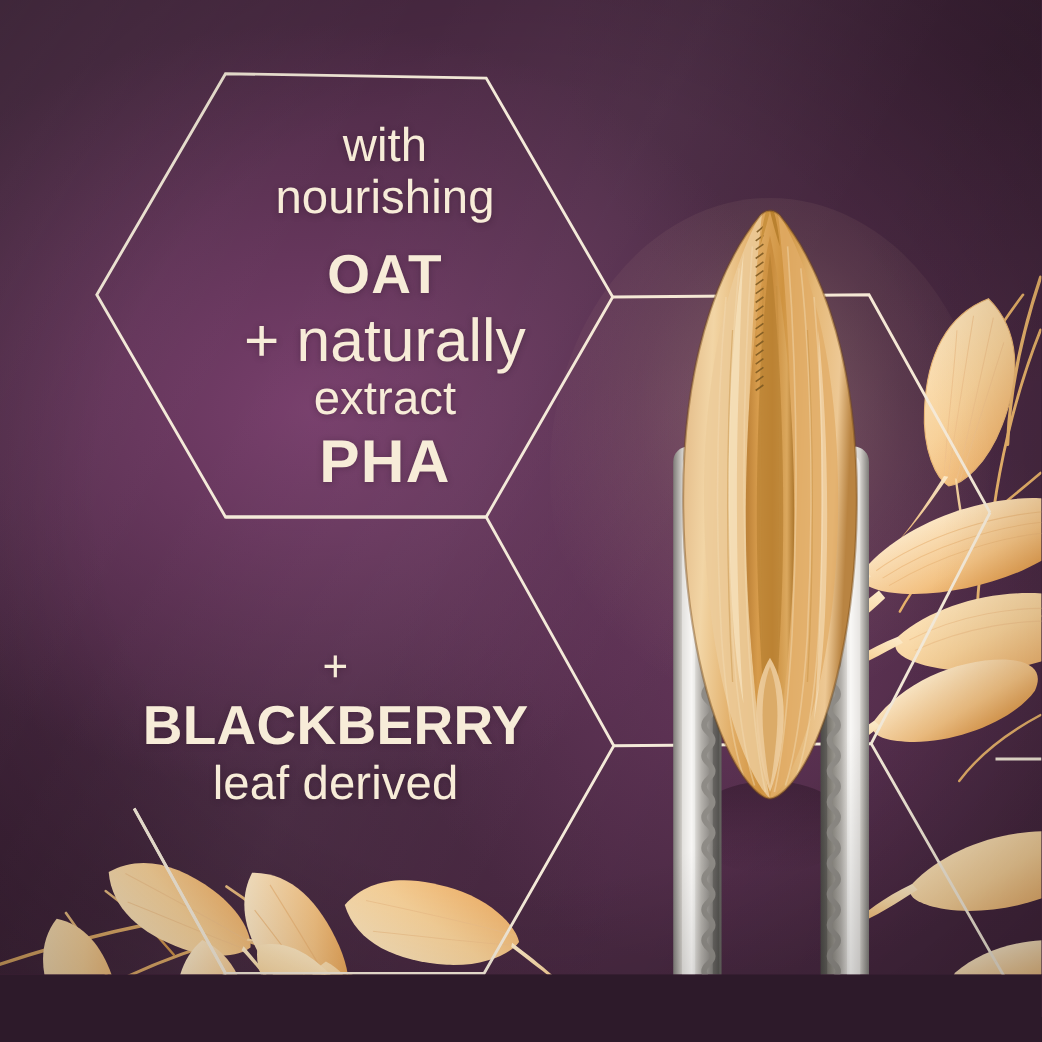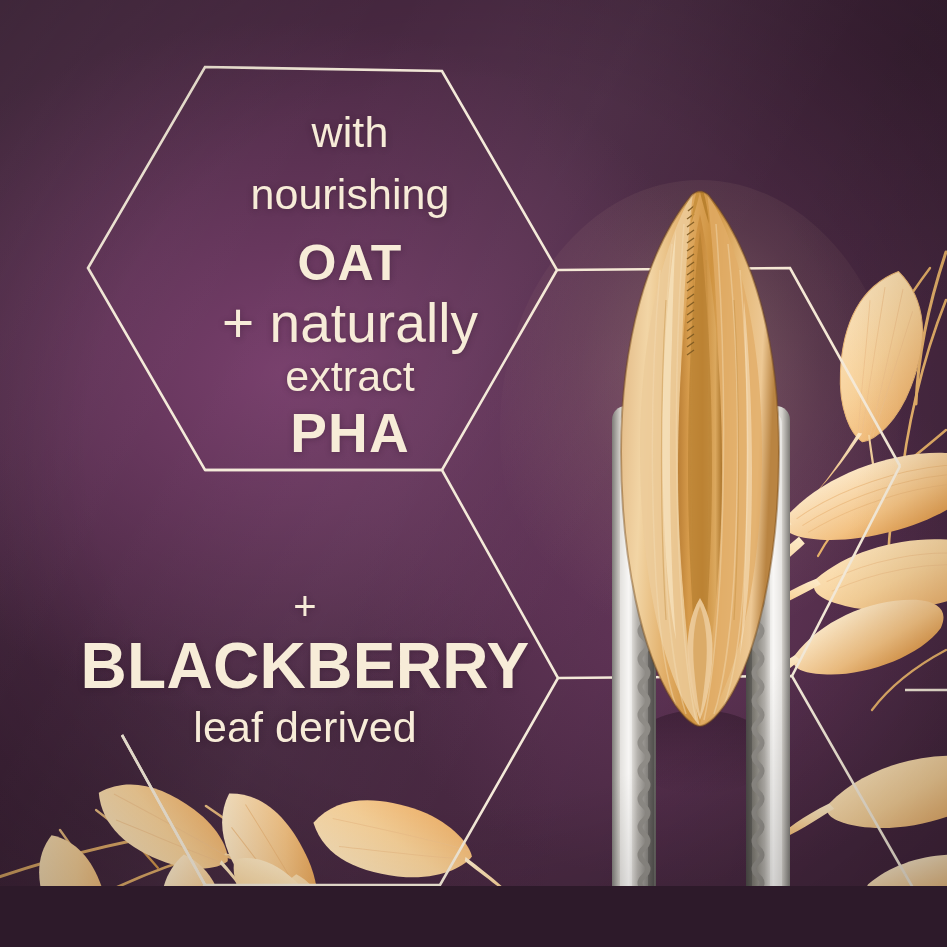--- a/index.html
+++ b/index.html
@@ -42,29 +42,29 @@
     position:absolute;
     color:#f7ecd8;
     text-align:center;
     line-height:1.06;
     letter-spacing:.005em;
     text-shadow:0 1px 6px rgba(40,20,36,.35);
     white-space:nowrap;
   }
   #hex-top-text{ left:150px; top:110px; width:400px; }
   #hex-top-text .l1{font-size:43px;font-weight:400;}
-  #hex-top-text .l2{font-size:43px;font-weight:400;margin-top:16px;}
+  #hex-top-text .l2{font-size:43px;font-weight:400;margin-top:2px;}
   #hex-top-text .l3{font-size:50px;font-weight:700;letter-spacing:.02em;margin-top:20px;}
   #hex-top-text .l4{font-size:55px;font-weight:400;margin-top:4px;}
   #hex-top-text .l5{font-size:43px;font-weight:400;margin-top:2px;}
   #hex-top-text .l6{font-size:55px;font-weight:700;letter-spacing:.02em;margin-top:4px;}
 
   #hex-bot-text{ left:70px; top:585px; width:470px; }
   #hex-bot-text .p1{font-size:40px;font-weight:400;}
-  #hex-bot-text .b1{font-size:64px;font-weight:700;letter-spacing:.005em;margin-top:6px;}
+  #hex-bot-text .b1{font-size:50px;font-weight:700;letter-spacing:.005em;margin-top:6px;}
   #hex-bot-text .b2{font-size:43px;font-weight:400;margin-top:4px;}
 </style>
 </head>
 <body>
 
 <div id="stage">
 
   <div class="bg-base"></div>
   <div class="bg-glow"></div>
   <div class="bg-sheen"></div>

